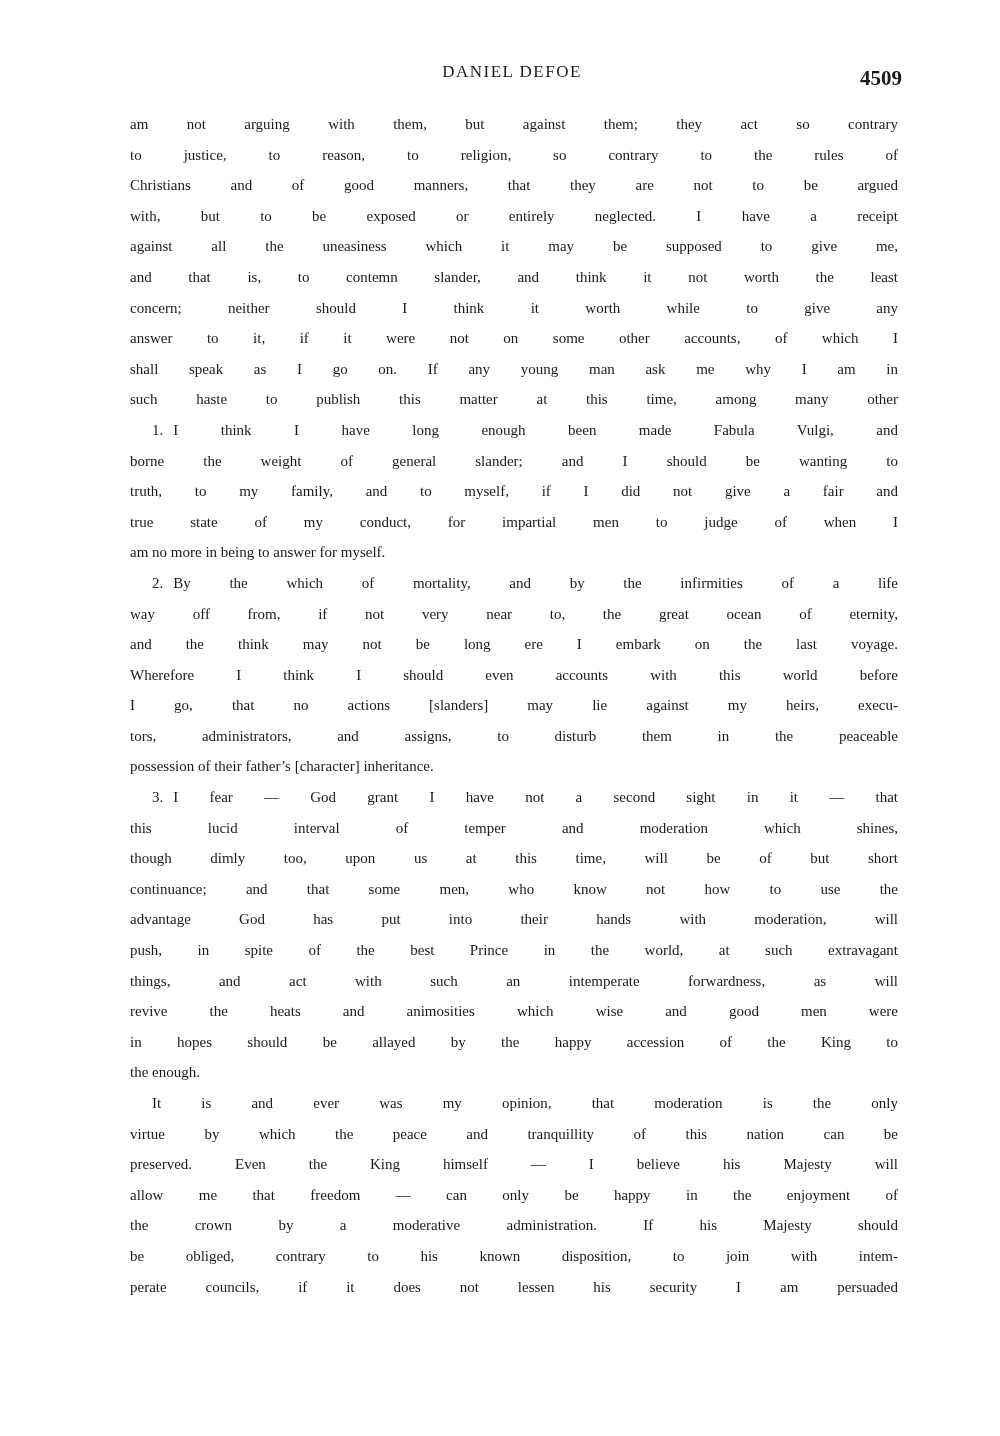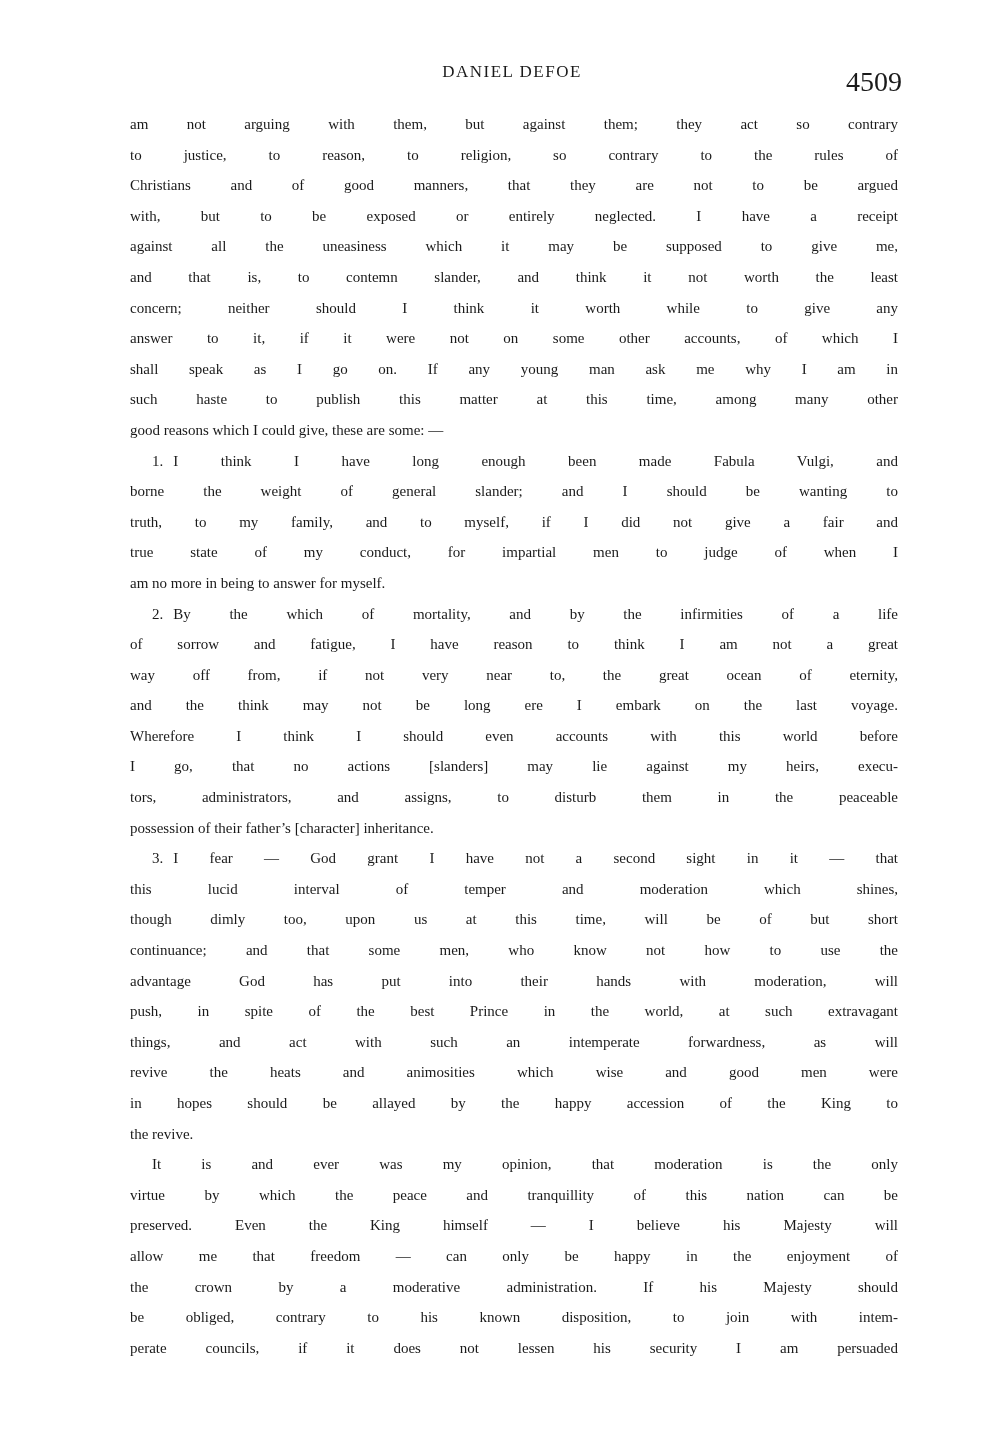--- a/index.html
+++ b/index.html
@@ -1,21 +1,21 @@
 <!DOCTYPE html>
 <html><head>
 <meta charset="utf-8">
 <style>
   html, body { margin: 0; padding: 0; background: #ffffff; }
   body { width: 1000px; height: 1436px; position: relative; overflow: hidden;
          font-family: "Liberation Serif", "DejaVu Serif", serif; color: #1a1a1a; }
   .header { position: absolute; top: 62px; left: 0; width: 1000px; height: 30px; }
   .running-head { position: absolute; left: 12px; width: 1000px; text-align: center; top: 0;
                   font-size: 17px; letter-spacing: 1.5px; }
-  .page-num { position: absolute; right: 98px; top: 4px; font-size: 28px; }
+  .page-num { position: absolute; right: 98px; top: 4px; font-size: 21px; font-weight: bold; }
   .body { position: absolute; top: 109px; left: 130px; width: 768px; }
   .line { height: 30.6px; line-height: 30.6px; font-size: 15px; white-space: nowrap;
           text-align: justify; text-align-last: justify; }
   .line.last { text-align-last: left; }
   .line.indent { padding-left: 22px; }
   .num { margin-right: 10px; }
 </style>
 </head>
 <body>
 
@@ -29,50 +29,48 @@
       <div class="line"><span>am not arguing with them, but against them; they act so contrary</span></div>
       <div class="line"><span>to justice, to reason, to religion, so contrary to the rules of</span></div>
       <div class="line"><span>Christians and of good manners, that they are not to be argued</span></div>
       <div class="line"><span>with, but to be exposed or entirely neglected. I have a receipt</span></div>
       <div class="line"><span>against all the uneasiness which it may be supposed to give me,</span></div>
       <div class="line"><span>and that is, to contemn slander, and think it not worth the least</span></div>
       <div class="line"><span>concern; neither should I think it worth while to give any</span></div>
       <div class="line"><span>answer to it, if it were not on some other accounts, of which I</span></div>
       <div class="line"><span>shall speak as I go on. If any young man ask me why I am in</span></div>
       <div class="line"><span>such haste to publish this matter at this time, among many other</span></div>
-      <div class="line last"><span>good reasons which I could give, these are some: —</span></div>
     </div>
     <div>
       <div class="line indent"><span class="num">1.</span><span>I think I have long enough been made Fabula Vulgi, and</span></div>
       <div class="line"><span>borne the weight of general slander; and I should be wanting to</span></div>
       <div class="line"><span>truth, to my family, and to myself, if I did not give a fair and</span></div>
       <div class="line"><span>true state of my conduct, for impartial men to judge of when I</span></div>
       <div class="line last"><span>am no more in being to answer for myself.</span></div>
     </div>
     <div>
       <div class="line indent"><span class="num">2.</span><span>By the which of mortality, and by the infirmities of a life</span></div>
-      <div class="line"><span>of sorrow and fatigue, I have reason to think I am not a great</span></div>
       <div class="line"><span>way off from, if not very near to, the great ocean of eternity,</span></div>
       <div class="line"><span>and the think may not be long ere I embark on the last voyage.</span></div>
       <div class="line"><span>Wherefore I think I should even accounts with this world before</span></div>
       <div class="line"><span>I go, that no actions [slanders] may lie against my heirs, execu-</span></div>
       <div class="line"><span>tors, administrators, and assigns, to disturb them in the peaceable</span></div>
       <div class="line last"><span>possession of their father’s [character] inheritance.</span></div>
     </div>
     <div>
       <div class="line indent"><span class="num">3.</span><span>I fear — God grant I have not a second sight in it — that</span></div>
       <div class="line"><span>this lucid interval of temper and moderation which shines,</span></div>
       <div class="line"><span>though dimly too, upon us at this time, will be of but short</span></div>
       <div class="line"><span>continuance; and that some men, who know not how to use the</span></div>
       <div class="line"><span>advantage God has put into their hands with moderation, will</span></div>
       <div class="line"><span>push, in spite of the best Prince in the world, at such extravagant</span></div>
       <div class="line"><span>things, and act with such an intemperate forwardness, as will</span></div>
       <div class="line"><span>revive the heats and animosities which wise and good men were</span></div>
       <div class="line"><span>in hopes should be allayed by the happy accession of the King to</span></div>
-      <div class="line last"><span>the revive.</span></div>
+      <div class="line last"><span>the enough.</span></div>
     </div>
     <div>
       <div class="line indent"><span>It is and ever was my opinion, that moderation is the only</span></div>
       <div class="line"><span>virtue by which the peace and tranquillity of this nation can be</span></div>
       <div class="line"><span>preserved. Even the King himself — I believe his Majesty will</span></div>
       <div class="line"><span>allow me that freedom — can only be happy in the enjoyment of</span></div>
       <div class="line"><span>the crown by a moderative administration. If his Majesty should</span></div>
       <div class="line"><span>be obliged, contrary to his known disposition, to join with intem-</span></div>
       <div class="line"><span>perate councils, if it does not lessen his security I am persuaded</span></div>
     </div>

